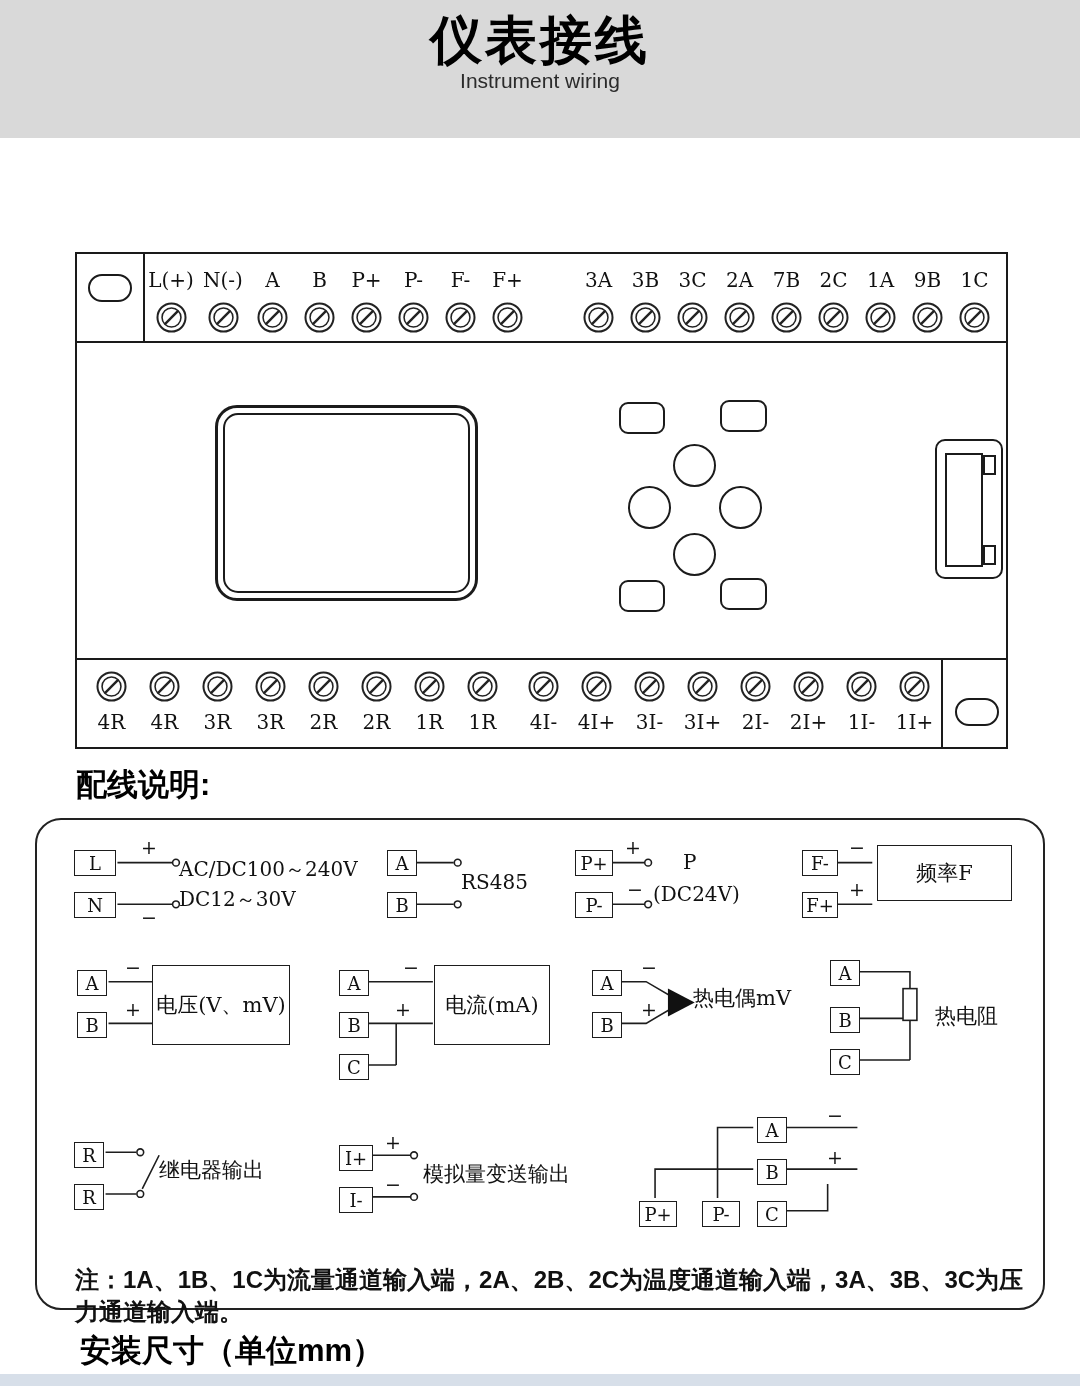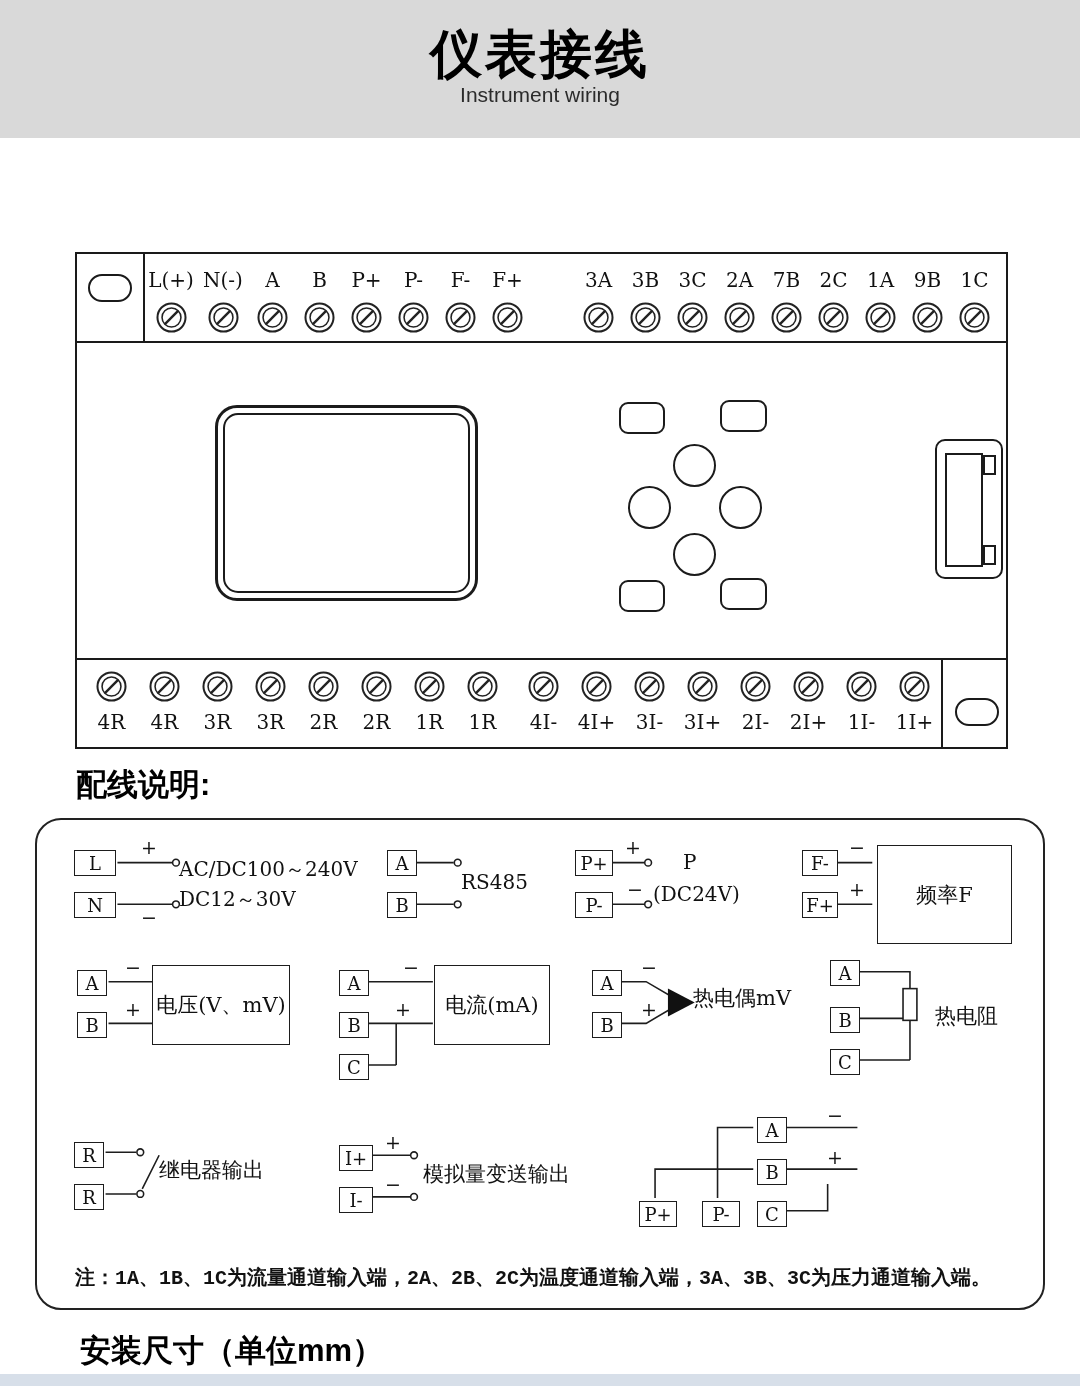--- a/index.html
+++ b/index.html
@@ -1,20 +1,20 @@
 <!DOCTYPE html>
 <html><head>
 <meta charset="utf-8">
 <style>
   *{margin:0;padding:0;box-sizing:border-box}
   body{background:#fff}
   .page{position:relative;width:1080px;height:1386px;background:#fff;overflow:hidden;
         font-family:"Liberation Sans",sans-serif;color:#111}
   .banner{position:absolute;left:0;top:0;width:1080px;height:138px;background:#d9d9d9;text-align:center}
-  .banner-title{padding-top:26px;font-size:52px;font-weight:700;letter-spacing:3px;color:#000;line-height:1.1}
+  .banner-title{padding-top:12px;font-size:52px;font-weight:700;letter-spacing:3px;color:#000;line-height:1.1}
   .banner-sub{margin-top:0;font-size:21px;color:#2b2b2b}
   .heading{position:absolute;font-size:31px;font-weight:700;color:#000;white-space:nowrap}
 
   
   .diagram{position:absolute;left:75px;top:252px;width:933px;height:497px;border:2px solid #1a1a1a;
            display:flex;flex-direction:column;background:#fff}
   .strip{display:flex}
   .strip-top{height:89px;border-bottom:2px solid #1a1a1a}
   .strip-bottom{height:89px;border-top:2px solid #1a1a1a}
   .corner{position:relative;flex:none}
@@ -49,22 +49,22 @@
   .wpanel{position:absolute;left:35px;top:818px;width:1010px;height:492px;border:2px solid #222;
           border-radius:26px;background:#fff}
   .wires{position:absolute;inset:0;width:100%;height:100%}
   .tbox{position:absolute;height:26px;border:1.6px solid #1d1d1d;background:#fff;display:flex;align-items:center;
         justify-content:center;font-family:"DejaVu Serif",serif;font-size:18px;white-space:nowrap}
   .wbox{position:absolute;border:1.6px solid #1d1d1d;background:#fff;display:flex;align-items:center;
         justify-content:center;font-size:21px;font-family:"DejaVu Serif",serif;white-space:nowrap}
   .wtext{position:absolute;font-size:20px;font-family:"DejaVu Serif",serif;white-space:nowrap}
   .cjk{font-size:21px}
   .sign{position:absolute;font-family:"DejaVu Serif",serif;font-size:19px;line-height:19px}
-  .note{position:absolute;left:38px;top:444px;width:952px;font-size:20px;font-weight:700;
-        font-family:Liberation Mono, monospace}
+  .note{position:absolute;left:38px;top:444px;width:952px;font-size:24px;font-weight:700;
+        font-family:Liberation Sans, sans-serif}
   .bottom-band{position:absolute;left:0;top:1374px;width:1080px;height:12px;background:#d7dfe9}
 </style>
 </head>
 <body>
 
 <div class="page">
 
   <header class="banner">
     <div class="banner-title">仪表接线</div>
     <div class="banner-sub">Instrument wiring</div>
@@ -453,21 +453,21 @@
     <div class="tbox" style="left:538px;top:72px;width:38px">P-</div>
     <span class="sign" style="left:588px;top:18px">+</span>
     <span class="sign" style="left:590px;top:60px">−</span>
     <div class="wtext" style="left:646px;top:30px">P</div>
     <div class="wtext" style="left:616px;top:62px">(DC24V)</div>
 
     <div class="tbox" style="left:765px;top:30px;width:36px">F-</div>
     <div class="tbox" style="left:765px;top:72px;width:36px">F+</div>
     <span class="sign" style="left:812px;top:18px">−</span>
     <span class="sign" style="left:812px;top:60px">+</span>
-    <div class="wbox" style="left:840px;top:25px;width:135px;height:99px">频率F</div>
+    <div class="wbox" style="left:840px;top:25px;width:135px;height:56px">频率F</div>
 
     <div class="tbox" style="left:40px;top:150px;width:30px">A</div>
     <div class="tbox" style="left:40px;top:192px;width:30px">B</div>
     <span class="sign" style="left:88px;top:138px">−</span>
     <span class="sign" style="left:88px;top:180px">+</span>
     <div class="wbox" style="left:115px;top:145px;width:138px;height:80px">电压(V、mV)</div>
 
     <div class="tbox" style="left:302px;top:150px;width:30px">A</div>
     <div class="tbox" style="left:302px;top:192px;width:30px">B</div>
     <div class="tbox" style="left:302px;top:234px;width:30px">C</div>

